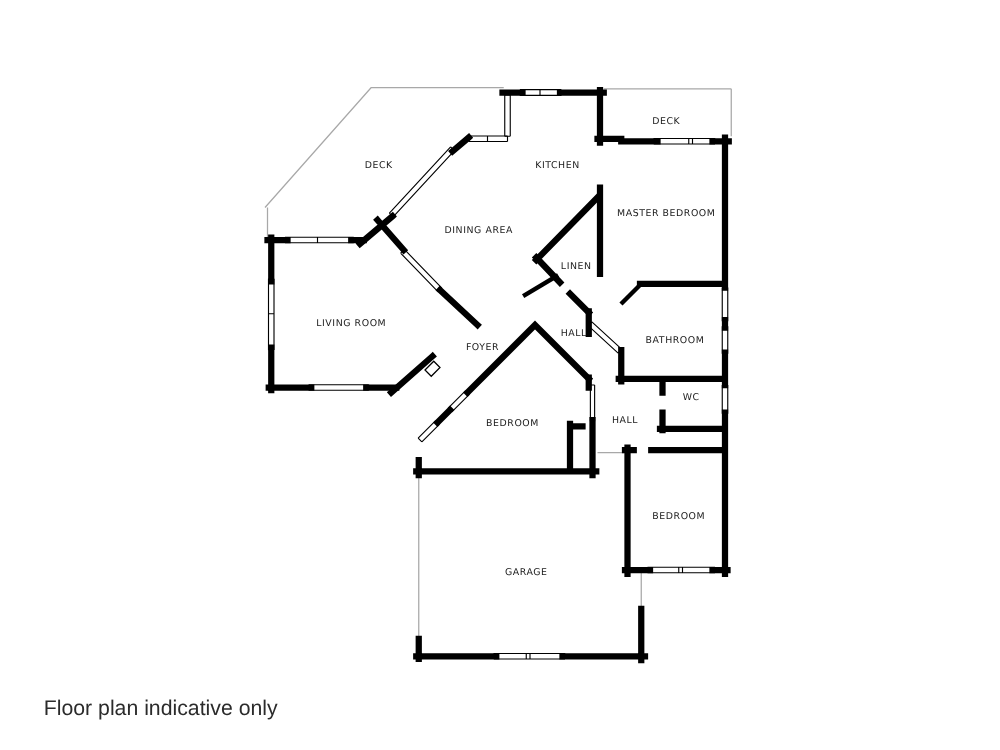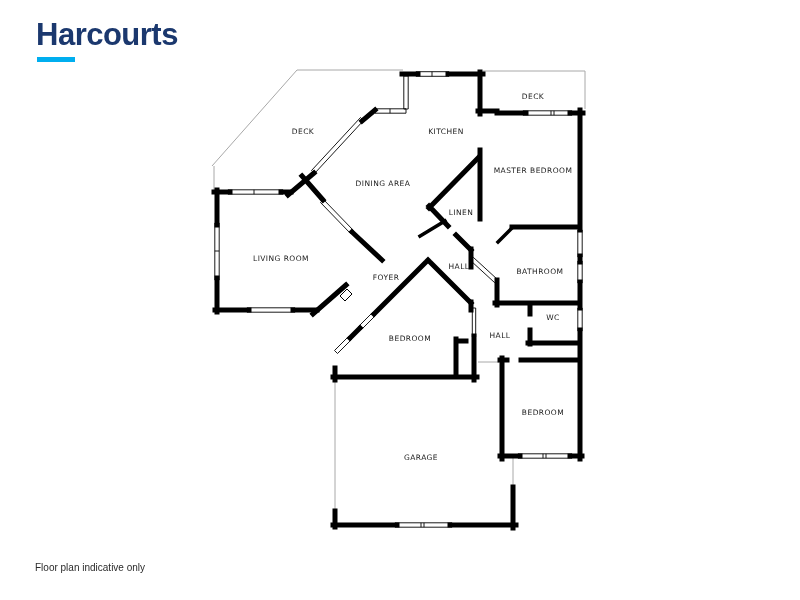--- a/index.html
+++ b/index.html
@@ -32,21 +32,21 @@
   .win{stroke:#000;stroke-width:0.9;fill:none;}
   .door{fill:#fff;stroke:#000;stroke-width:1;}
   .room-label{
     font-family:"DejaVu Sans", sans-serif;
     font-size:7.5px;letter-spacing:0.45px;
     fill:#1a1a1a;text-anchor:middle;
   }
 
   
   .footer{position:absolute;left:35px;top:557px;}
-  .disclaimer{font-size:10px;color:#2b2b2b;}
+  .disclaimer{font-size:17px;color:#2b2b2b;}
 </style>
 </head>
 <body>
 
 <div class="page">
 
   <div class="plan-wrap">
     <svg id="floorplan" width="800" height="600" viewBox="0 0 800 600">
 
       <g>
@@ -122,22 +122,18 @@
           <text x="386" y="280" class="room-label" fill="#1a1a1a">FOYER</text>
           <text x="553" y="320" class="room-label" fill="#1a1a1a">WC</text>
           <text x="410" y="341" class="room-label" fill="#1a1a1a">BEDROOM</text>
           <text x="500" y="338" class="room-label" fill="#1a1a1a">HALL</text>
           <text x="543" y="415" class="room-label" fill="#1a1a1a">BEDROOM</text>
           <text x="421" y="460" class="room-label" fill="#1a1a1a">GARAGE</text>
         </g>
     </svg>
   </div>
 
-  <div class="logo">
-    <span class="logo-text" style="color: rgb(27, 56, 110);">Harcourts</span>
-    <span class="logo-underline" style="background: rgb(0, 174, 239);"></span>
-  </div>
 
   <div class="footer">
     <span class="disclaimer">Floor plan indicative only</span>
   </div>
 
 </div>
 
 </body></html>

